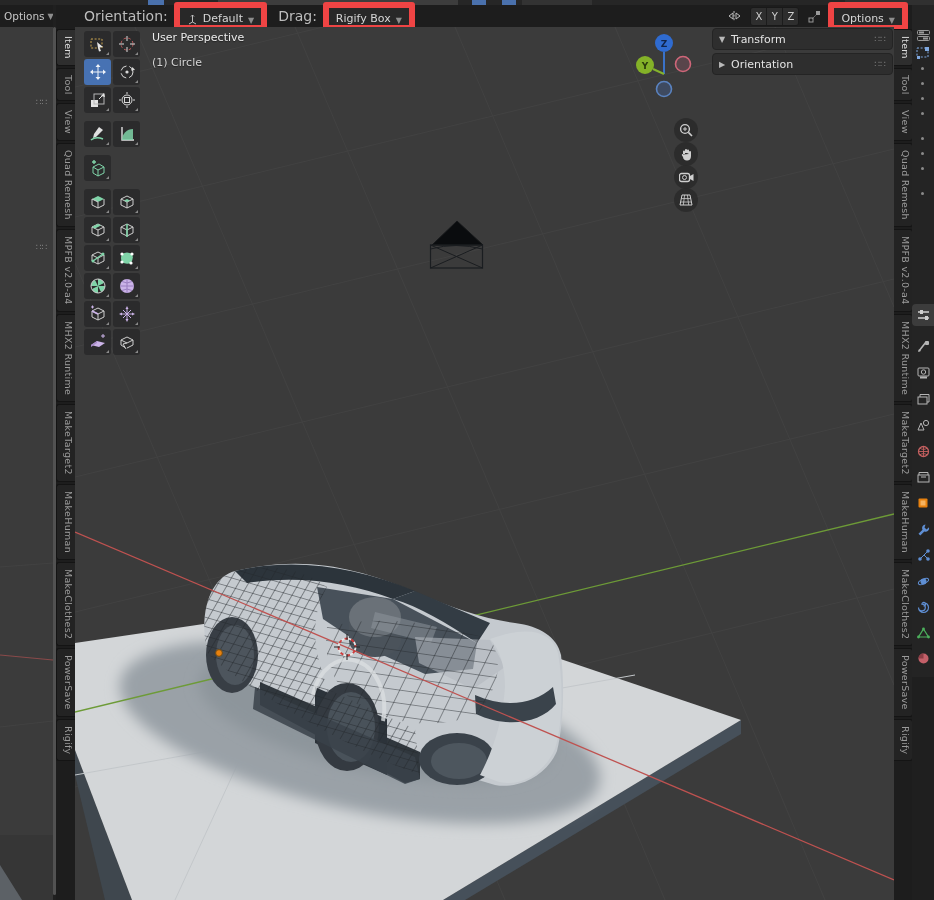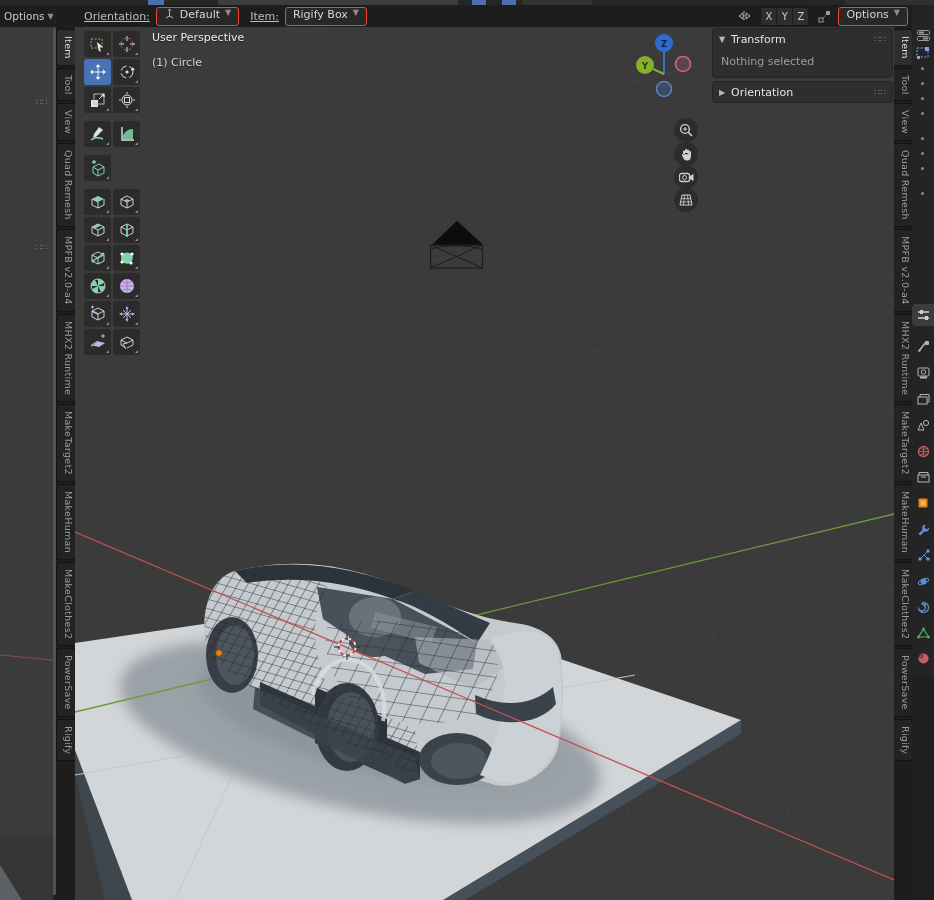--- a/index.html
+++ b/index.html
@@ -20,22 +20,22 @@
   .tabcol{top:28px;width:19px;display:flex;flex-direction:column;align-items:stretch;}
   #ltabs{left:56px;}
   #rtabs{left:894px;}
   .vtab{writing-mode:vertical-rl;font-size:9.5px;color:#9b9b9b;background:#232323;border:1px solid #141414;
         padding:6px 1px;margin:1px 0;letter-spacing:.3px;cursor:pointer;text-align:center;}
   #ltabs .vtab{border-radius:3px 0 0 3px;border-right:none;}
   #rtabs .vtab{border-radius:0 3px 3px 0;border-left:none;}
   .vtab.active{background:#2e2e2e;color:#dedede;}
   
   #main-header{left:75px;top:5px;width:837px;height:22px;background:#1d1d1d;display:flex;align-items:center;box-sizing:border-box;padding:0 4px 0 9px;}
-  #main-header .lbl{font-size:11px;color:#bdbdbd;margin-right:6px;white-space:nowrap;text-decoration:underline;}
-  .dropdown{display:flex;align-items:flex-start;gap:5px;background:#282828;border:1px solid #ef4444;border-radius:3px;
+  #main-header .lbl{font-size:14px;color:#bdbdbd;margin-right:6px;white-space:nowrap;}
+  .dropdown{display:flex;align-items:flex-end;gap:5px;background:#282828;border:6px solid #ef4444;border-radius:3px;
             height:17px;padding:0 7px;color:#d6d6d6;font-size:11px;cursor:pointer;white-space:nowrap;}
   .dropdown .caret{font-size:8px;color:#8d8d8d;}
   .spacer{flex:1;}
   .hbtn{display:flex;align-items:center;justify-content:center;background:#2e2e2e;border:1px solid #191919;height:17px;cursor:pointer;}
   #axis-group{display:flex;margin:0 5px;border-radius:3px;overflow:hidden;border:1px solid #191919;}
   #axis-group .hbtn{border:none;border-right:1px solid #1c1c1c;width:15px;font-size:10px;color:#cfcfcf;background:#2e2e2e;}
   #axis-group .hbtn:last-child{border-right:none;}
   
   #viewport{left:75px;top:27px;width:819px;height:873px;background:#3b3b3b;}
   #overlay-text{position:absolute;left:77px;top:4px;pointer-events:none;}
@@ -121,21 +121,21 @@
 <div class="abs" id="main-header">
   <span class="lbl">Orientation:</span>
   <div class="dropdown">
     <svg width="11" height="11" viewBox="0 0 11 11">
       <path d="M5.5 1v7M5.5 8L2 10M5.5 8l3.5 2" stroke="#bdbdbd" fill="none"></path>
       <path d="M4 2.5L5.5 1L7 2.5" stroke="#bdbdbd" fill="none"></path>
     </svg>
     <span>Default</span>
     <span class="caret">▼</span>
   </div>
-  <span class="lbl" style="margin-left:11px;">Item:</span>
+  <span class="lbl" style="margin-left:11px;">Drag:</span>
   <div class="dropdown">
     <span>Rigify Box</span>
     <span class="caret">▼</span>
   </div>
   <div class="spacer"></div>
   <div class="hbtn" style="width:20px;border:none;background:transparent;">
     <svg width="14" height="12" viewBox="0 0 14 12">
       <path d="M6 1v10" stroke="#bdbdbd" stroke-dasharray="2 1.6" fill="none"></path>
       <path d="M5 3L1 6l4 3zM8 3l4 3-4 3z" fill="none" stroke="#bdbdbd"></path>
     </svg>
@@ -462,21 +462,20 @@
       </svg>
   </div>
 
   <div id="npanel">
     <div class="pblock">
       <div class="prow">
         <span class="chev">▼</span>
         <span class="ptitle">Transform</span>
         <span class="grip">∷∷</span>
       </div>
-      <div class="pempty">Nothing selected</div>
     </div>
     <div class="pblock">
       <div class="prow">
         <span class="chev">▶</span>
         <span class="ptitle">Orientation</span>
         <span class="grip">∷∷</span>
       </div>
     </div>
   </div>
 </div>

